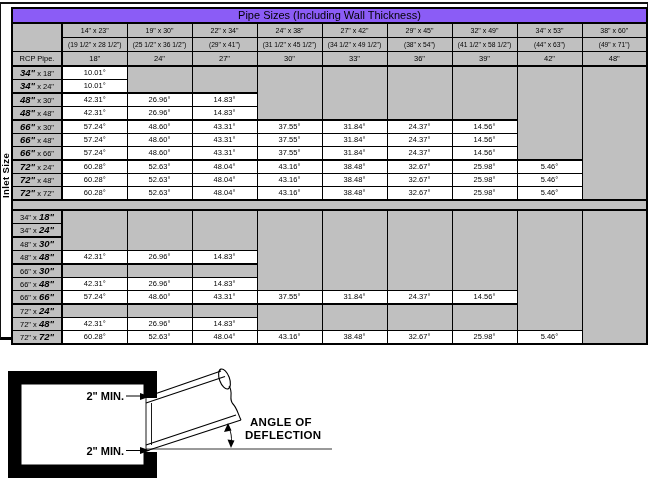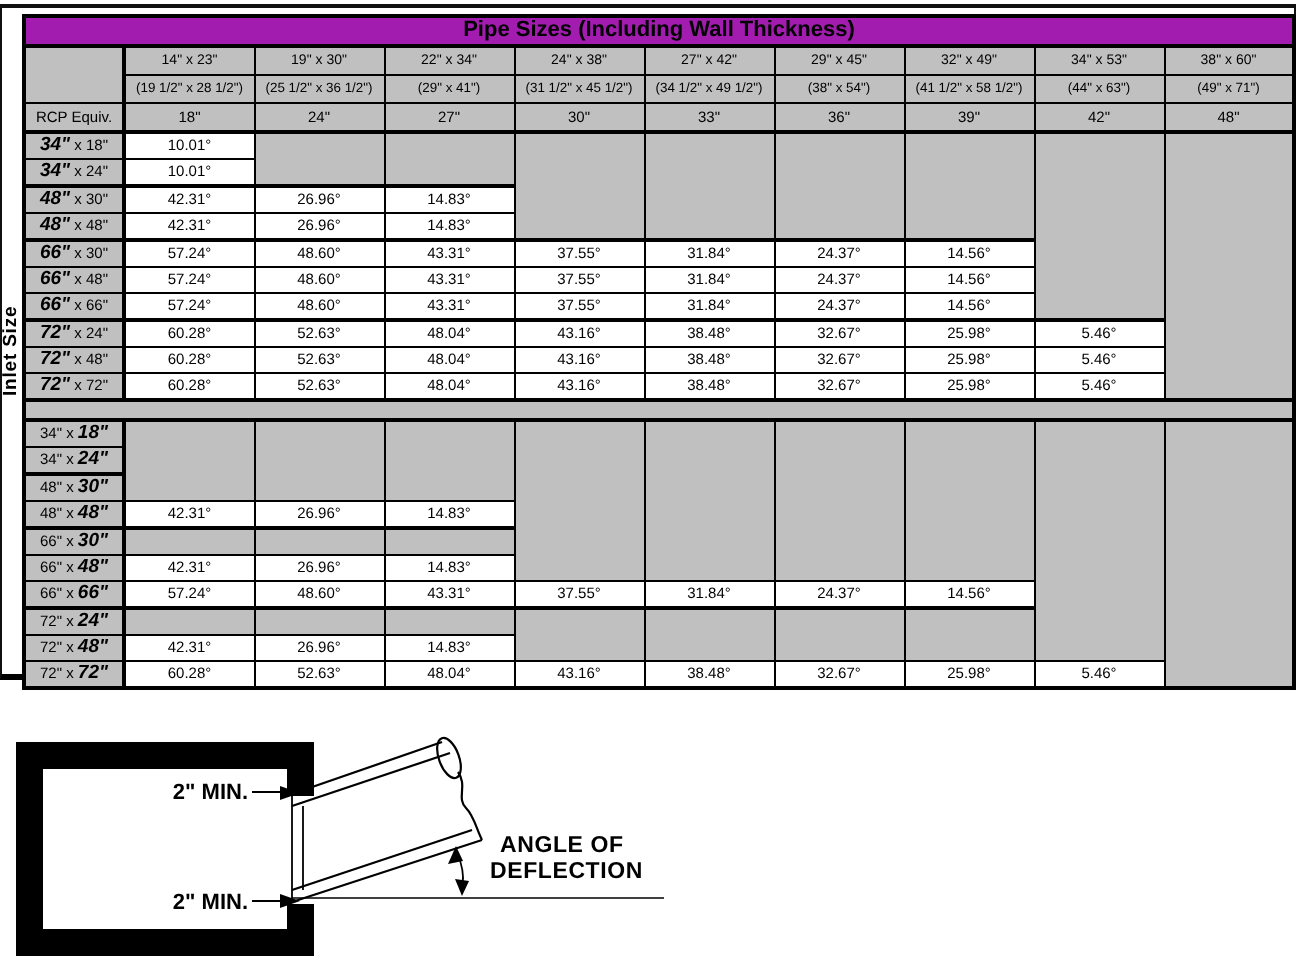--- a/index.html
+++ b/index.html
@@ -24,21 +24,21 @@
     border:2px solid #000;
   }
   .c-lab { width:50px; }
   td {
     border:1px solid #000; padding:0; margin:0; text-align:center;
     vertical-align:middle; height:12px; font-size:7.5px; line-height:1.05;
     white-space:nowrap; overflow:hidden; background:#c0c0c0;
   }
   td.w { background:#fff; }
   td.title-cell {
-    background:#a21caf; font-weight:bold; font-size:11px; height:13px;
+    background:#8b5cf6; font-weight:normal; font-size:11px; height:13px;
     border-bottom:2px solid #000;
   }
   tr.h1 td { font-size:7px;   height:13px; }
   tr.h2 td { font-size:6.7px; height:13px; }
   tr.h3 td { font-size:7.5px; height:13px; }
   td.lab { border-right:2px solid #000; }
   .be { font-weight:bold; font-style:italic; font-size:9.5px; }
   .sm { font-size:7.5px; }
   tr.gsep > td { border-top:2px solid #000; }
   tr.band > td { height:8px; border-top:2px solid #000; border-bottom:2px solid #000; }
@@ -77,21 +77,21 @@
     <td>(25 1/2" x 36 1/2")</td>
     <td>(29" x 41")</td>
     <td>(31 1/2" x 45 1/2")</td>
     <td>(34 1/2" x 49 1/2")</td>
     <td>(38" x 54")</td>
     <td>(41 1/2" x 58 1/2")</td>
     <td>(44" x 63")</td>
     <td>(49" x 71")</td>
   </tr>
   <tr class="h3">
-    <td class="lab">RCP Equiv.</td>
+    <td class="lab">RCP Pipe.</td>
     <td>18"</td>
     <td>24"</td>
     <td>27"</td>
     <td>30"</td>
     <td>33"</td>
     <td>36"</td>
     <td>39"</td>
     <td>42"</td>
     <td>48"</td>
   </tr>

